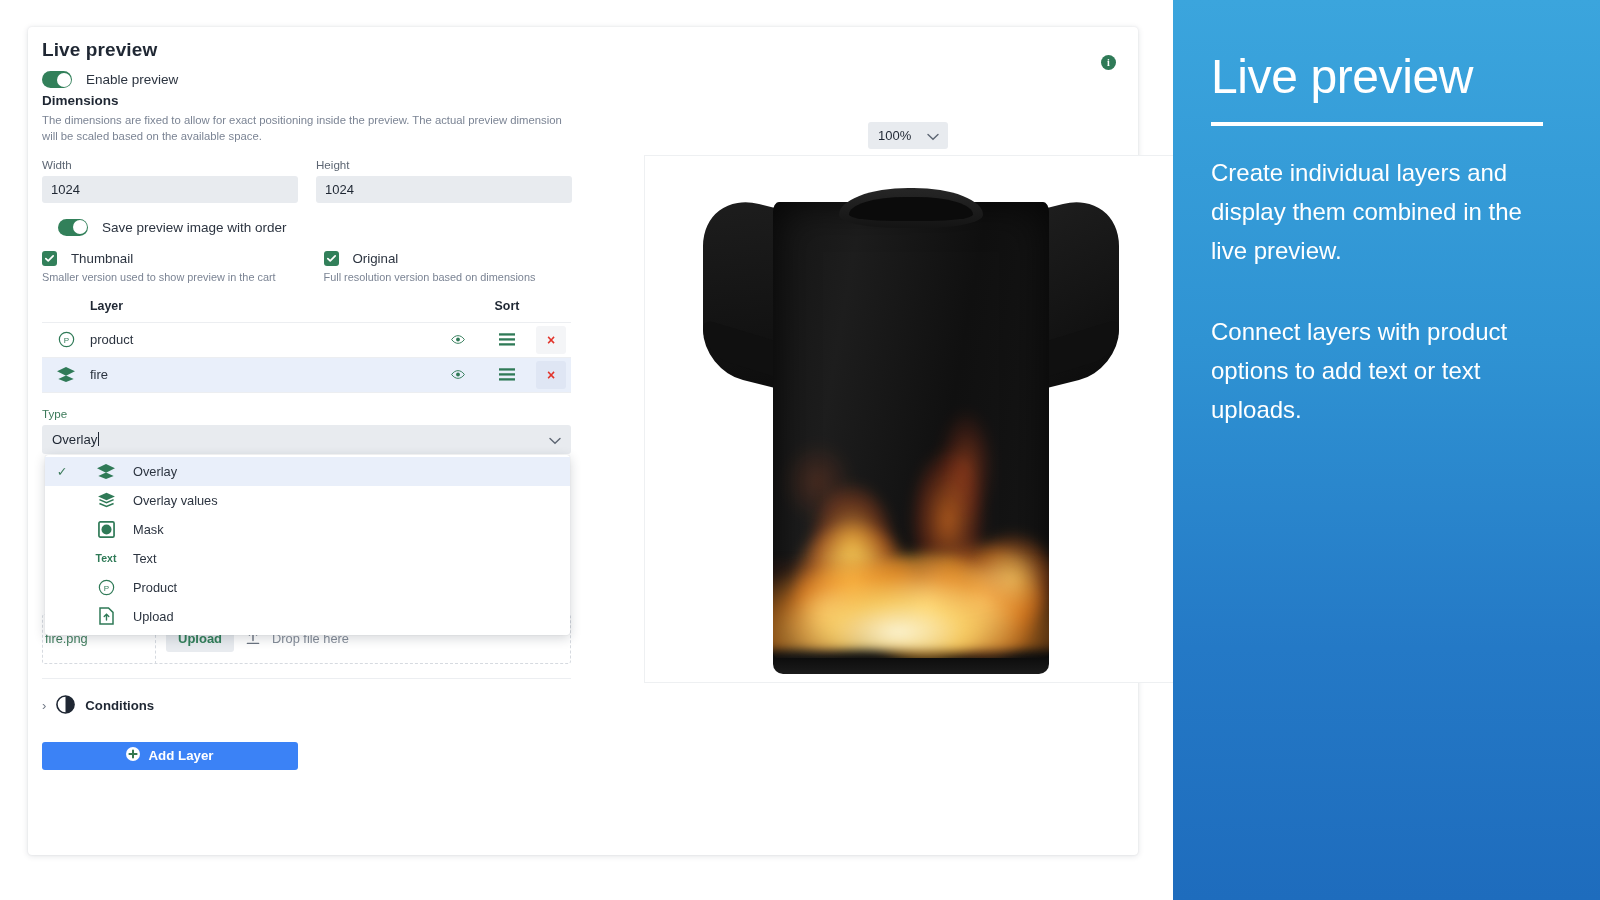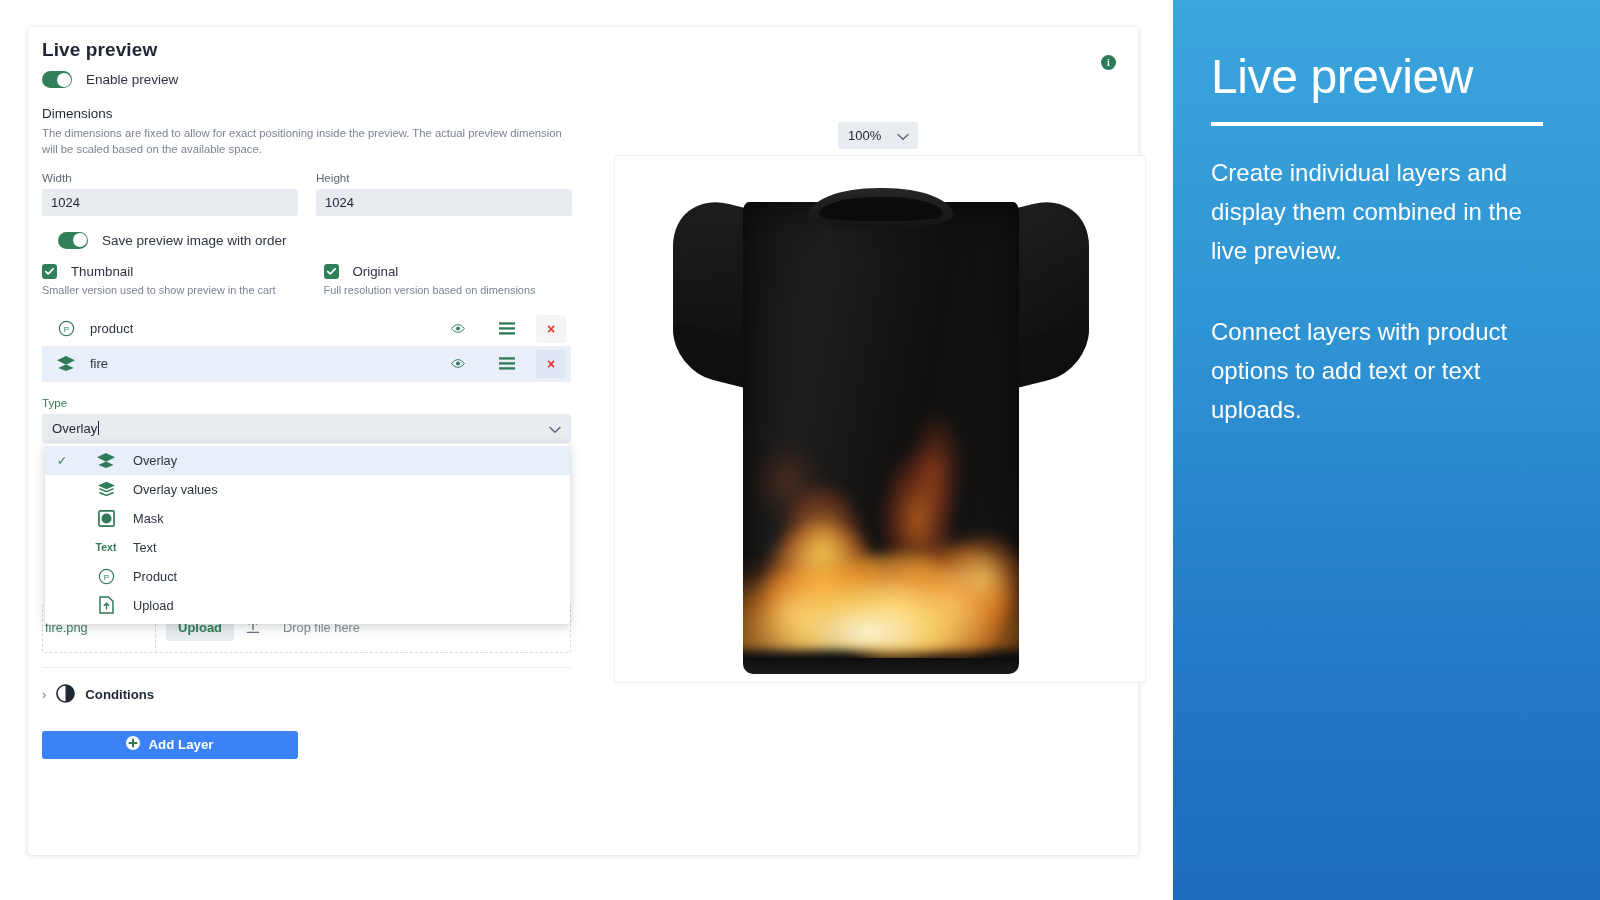--- a/index.html
+++ b/index.html
@@ -38,22 +38,22 @@
     width: 30px; height: 17px; border-radius: 9px;
     background: #32805a; position: relative; flex: none;
   }
   .toggle .knob {
     position:absolute; right:1.5px; top:1.5px;
     width:14px; height:14px; border-radius:50%; background:#fff;
   }
   .toggle-label { font-size: 13.5px; color: #2c3440; }
 
   .section-title {
-    font-size: 13.5px; font-weight: 400; color:#1f2733;
-    margin-top: 18px;
+    font-size: 13.5px; font-weight: 700; color:#1f2733;
+    margin-top: 5px;
   }
   .hint {
     font-size: 11.3px; color:#7b8494; line-height: 1.45;
     margin-top: 4px; max-width: 530px;
   }
 
   .field-grid {
     display:flex; gap: 18px; margin-top: 13px;
   }
   .field { width: 256px; }
@@ -147,40 +147,40 @@
   .file-name {
     width: 112px; padding-left: 2px;
     font-size: 12.8px; color:#3f7d5d;
   }
   .vdiv { width:1px; height:50px; border-left:1px dashed #d6dae0; }
   .upload-btn {
     margin-left: 10px; background:#e8ebef; border-radius:3px;
     height:26px; display:flex; align-items:center; padding: 0 12px;
     font-size: 13px; font-weight:700; color:#32805a; cursor:pointer;
   }
-  .drop-text { display:flex; align-items:center; gap:23px; margin-left:12px; font-size:12.8px; color:#858d99; }
+  .drop-text { display:flex; align-items:center; gap:12px; margin-left:12px; font-size:12.8px; color:#858d99; }
 
   .hr { width: 529px; height:1px; background:#eceef1; margin-top: 14px; }
 
   .conditions {
     display:flex; align-items:center; gap:10px; margin-top: 16px;
     font-size: 13.2px; font-weight:700; color:#1f2733;
   }
   .chev-right { color:#707886; font-size: 13px; font-weight:400; }
 
   .add-layer {
     margin-top: 25px; width: 256px; height: 28px;
     background:#3b82f6; border-radius:3px;
     display:flex; align-items:center; justify-content:center; gap:8px;
     color:#fff; font-size:13.3px; font-weight:700; cursor:pointer;
   }
 
   
   .preview-pane {
-    position:absolute; left: 559px; top: 0px;
+    position:absolute; left: 589px; top: 0px;
     width: 545px; height: 828px;
   }
   .zoom-select {
     position:absolute; left: 251px; top: 95px;
     width: 80px; height: 27px; background:#e8ebef; border-radius:3px;
     display:flex; align-items:center; padding: 0 10px;
     font-size: 13px; color:#1f2733;
   }
   .zoom-select .chev { position:absolute; right:9px; top:7px; }
 
@@ -319,20 +319,27 @@
                   <path d="M2 6.2 L4.6 8.6 L10 3.2" stroke="#fff" stroke-width="1.9" fill="none" stroke-linecap="round" stroke-linejoin="round"></path>
                 </svg>
             </div>
             <div class="cb-label">Original</div>
           </div>
           <div class="cb-hint">Full resolution version based on dimensions</div>
         </div>
       </div>
 
       <div class="layer-table">
+        <div class="lt-head">
+          <div class="c-icon"></div>
+          <div class="c-name">Layer</div>
+          <div class="c-eye"></div>
+          <div class="c-sort">Sort</div>
+          <div class="c-del"></div>
+        </div>
 
         <div class="lt-row">
           <div class="c-icon">
             <svg width="17" height="17" viewBox="0 0 20 20">
                 <circle cx="10" cy="10" r="8.4" fill="none" stroke="#2f7a57" stroke-width="1.4"></circle>
                 <text x="10" y="13.6" font-size="9.5" text-anchor="middle" fill="#2f7a57" font-family="Liberation Sans, sans-serif">P</text>
               </svg>
           </div>
           <div class="c-name">product</div>
           <div class="c-eye">

